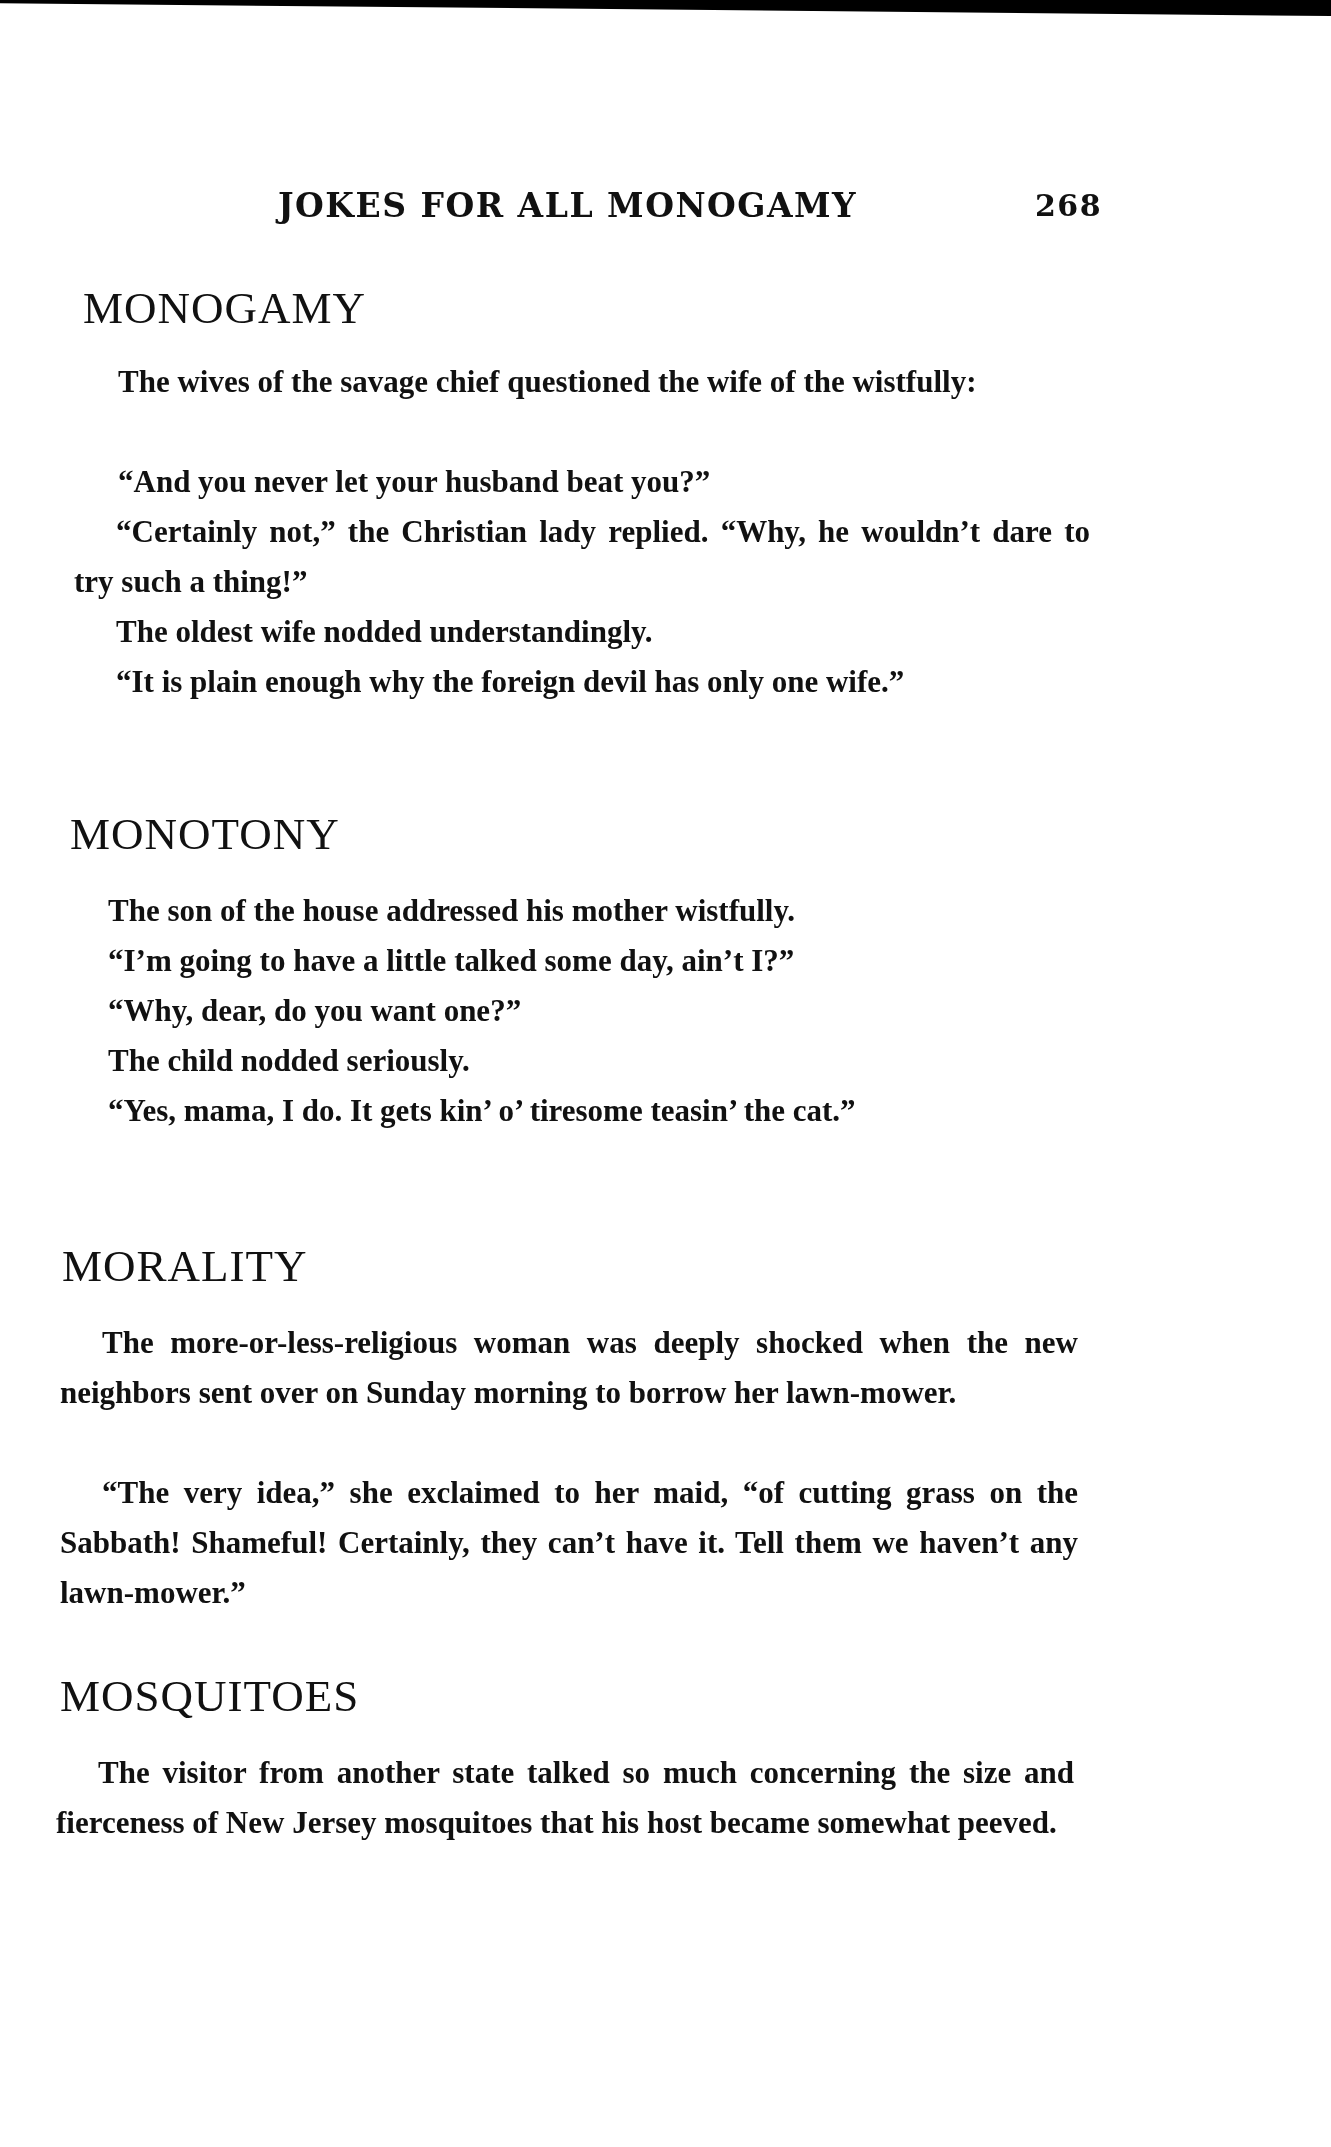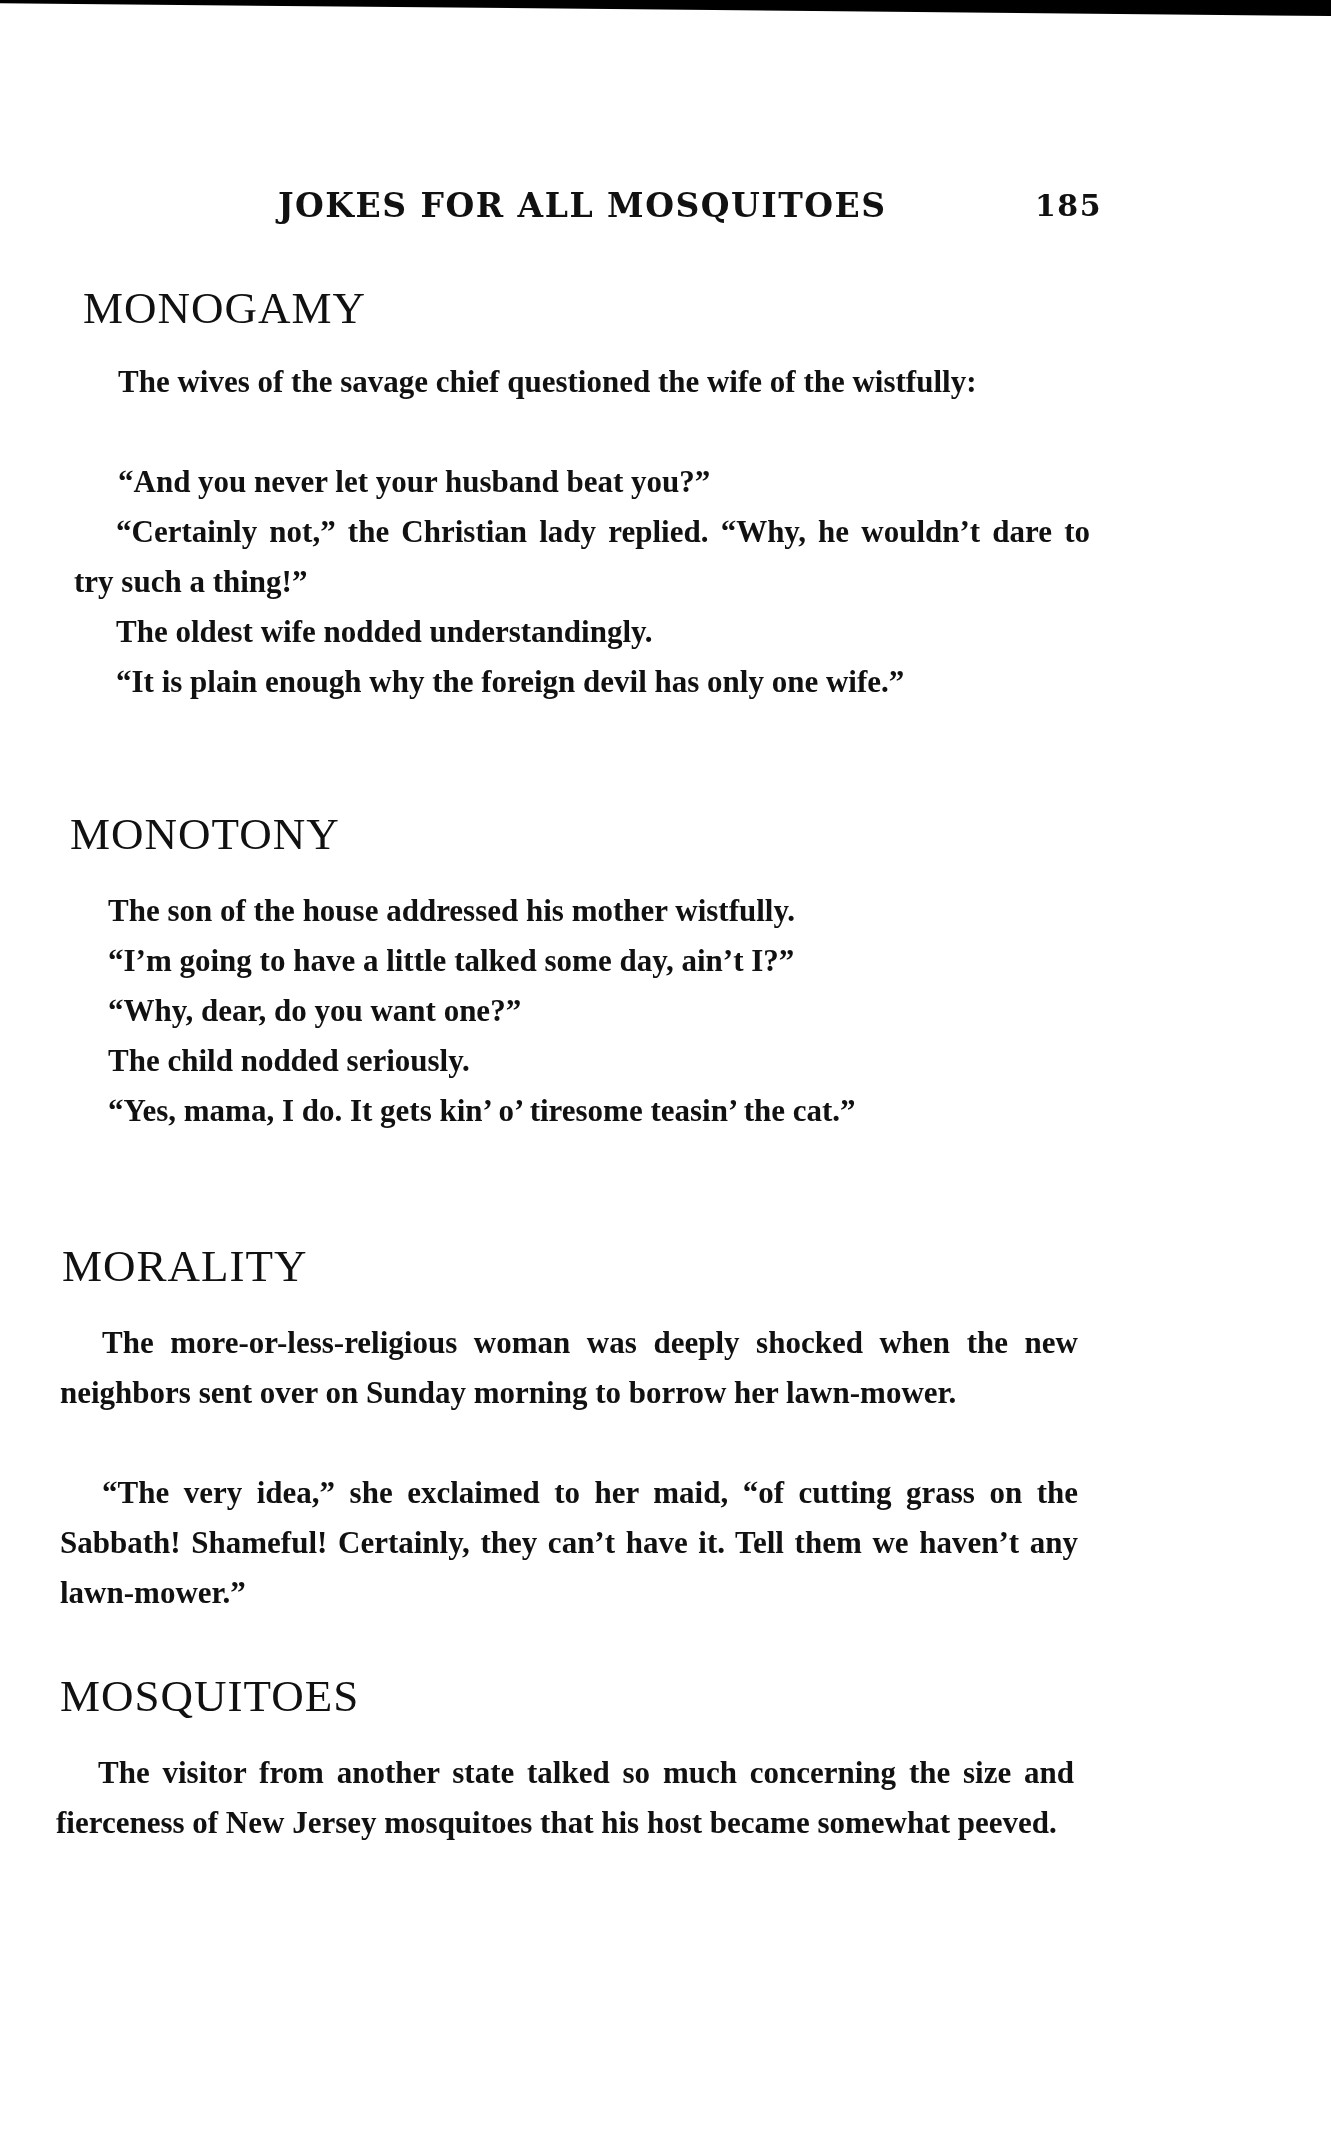--- a/index.html
+++ b/index.html
@@ -18,22 +18,22 @@
           text-align: justify; text-align-last: left;
           font-family: "Liberation Serif", "DejaVu Serif", serif; }
   .para .ind { display: inline-block; width: 42px; }
 </style>
 </head>
 <body>
 
 <div class="top-band"></div>
 
 <div class="running-head">
-  <span class="title">JOKES FOR ALL MOSQUITOES</span>
-  <span class="page-no">185</span>
+  <span class="title">JOKES FOR ALL MONOGAMY</span>
+  <span class="page-no">268</span>
 </div>
 
 <div class="section">
   <div class="heading" style="left:83px; top:282px;">MONOGAMY</div>
   <div class="para" style="left:76px; width:1014px; top:357px;"><span class="ind"></span><span>The wives of the savage chief questioned the wife of the wistfully:</span></div>
   <div class="para" style="left:76px; width:1014px; top:457px;"><span class="ind"></span><span>“And you never let your husband beat you?”</span></div>
   <div class="para" style="left:74px; width:1016px; top:507px;"><span class="ind"></span><span>“Certainly not,” the Christian lady replied.  “Why, he wouldn’t dare to try such a thing!”</span></div>
   <div class="para" style="left:74px; width:1016px; top:607px;"><span class="ind"></span><span>The oldest wife nodded understandingly.</span></div>
   <div class="para" style="left:74px; width:1016px; top:657px;"><span class="ind"></span><span>“It is plain enough why the foreign devil has only one wife.”</span></div>
 </div>

